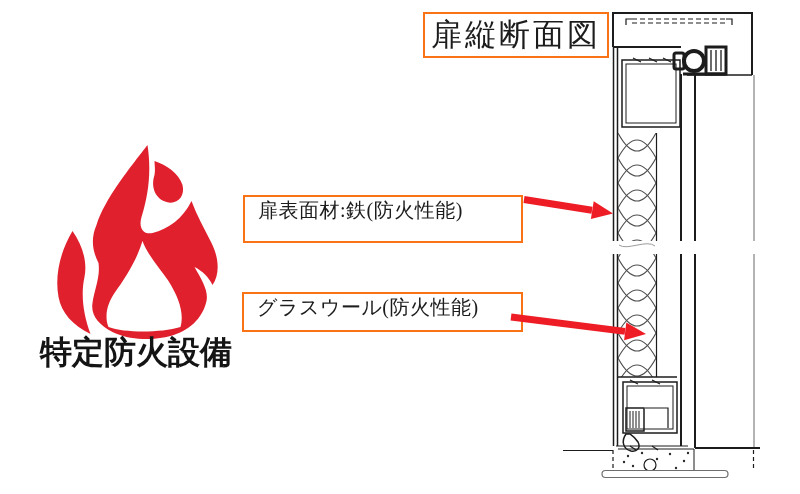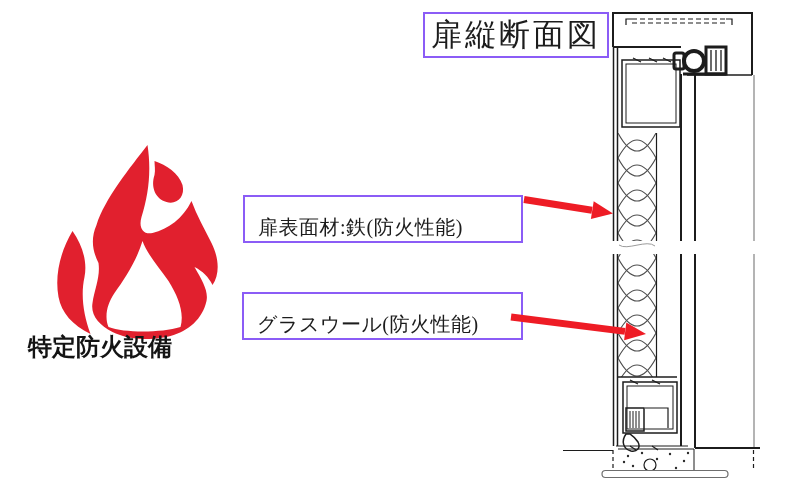--- a/index.html
+++ b/index.html
@@ -1,34 +1,34 @@
 <!DOCTYPE html>
 <html style="--ink: #1c1c1c; --gray: #9b9b9b;"><head>
 <meta charset="utf-8">
 <style>
   html,body{margin:0;padding:0;}
   body{width:800px;height:494px;overflow:hidden;background:#ffffff;
        font-family:"Liberation Serif","DejaVu Serif",serif;}
   #stage{position:relative;width:800px;height:494px;background:#fff;}
 
-  .box{position:absolute;box-sizing:border-box;border:2px solid #8b5cf6;
-       background:#fff;display:flex;align-items:flex-end;color:#1c1c1c;}
+  .box{position:absolute;box-sizing:border-box;border:2px solid #f97316;
+       background:#fff;display:flex;align-items:flex-start;color:#1c1c1c;}
 
   #title-box{left:423px;top:12px;width:186px;height:46px;justify-content:center;
        font-size:31px;letter-spacing:3px;}
 
   .callout{font-size:20px;letter-spacing:0.5px;padding-left:13px;}
   #callout-1{left:243px;top:175px;width:280px;height:48px;margin-top:20px;}
-  #callout-2{left:242px;top:292px;width:281px;height:48px;}
+  #callout-2{left:242px;top:292px;width:281px;height:40px;}
 
   #logo{position:absolute;left:28px;top:143px;width:204px;height:232px;}
   #flame-svg{position:absolute;left:12px;top:0;width:190px;height:196px;}
-  #logo-caption{position:absolute;left:0;top:188px;width:204px;text-align:left;
+  #logo-caption{position:absolute;left:0;top:188px;width:204px;text-align:right;
        font-family:Liberation Mono, monospace;
-       font-weight:900;font-size:24px;letter-spacing:0;color:var(--ink,#141414);
+       font-weight:900;font-size:32px;letter-spacing:0;color:var(--ink,#141414);
        white-space:nowrap;}
 
   #drawing-svg{position:absolute;left:555px;top:0;width:245px;height:494px;}
   #arrows-svg{position:absolute;left:0;top:0;width:800px;height:494px;pointer-events:none;}
 
   svg{display:block;}
   .ln{stroke:var(--ink,#1c1c1c);fill:none;}
   .gln{stroke:var(--gray,#9b9b9b);fill:none;}
 </style>
 </head>

